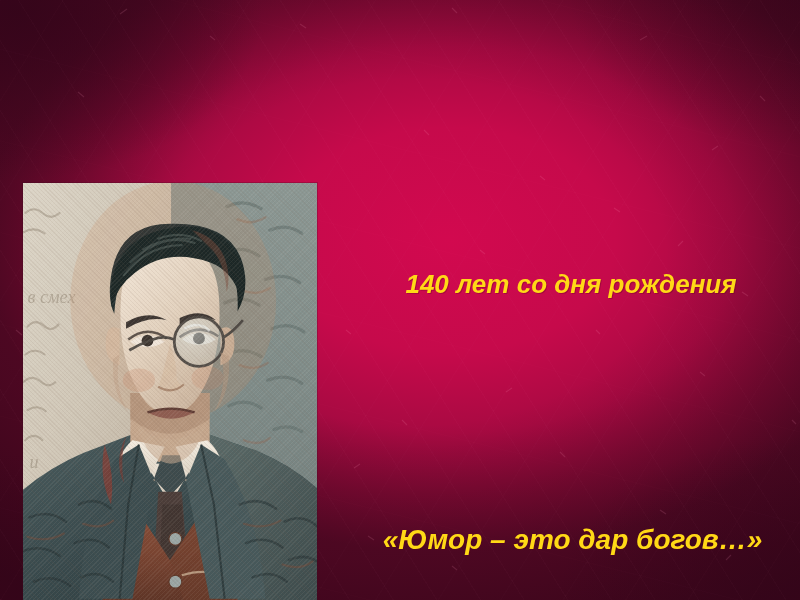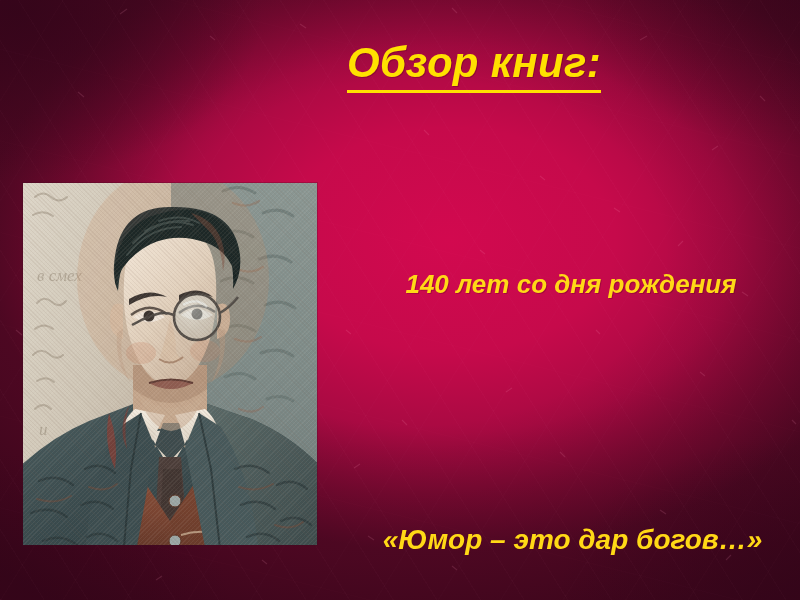--- a/index.html
+++ b/index.html
@@ -128,21 +128,21 @@
     white-space: nowrap;
     text-shadow: 1px 1px 0 rgba(90,0,30,0.3);
   }
 
   
   .portrait {
     position: absolute;
     left: 23px;
     top: 183px;
     width: 294px;
-    height: 362px;
+    height: 418px;
     overflow: hidden;
     z-index: 4;
     background: #b9b2a6;
     box-shadow: 0 0 0 1px rgba(60,10,30,0.25);
   }
   .portrait svg { display: block; width: 100%; height: 100%; }
   
   .portrait-grain {
     position: absolute;
     inset: 0;
@@ -395,23 +395,20 @@
       <ellipse cx="118" cy="184" rx="15" ry="11" fill="#c98562" opacity="0.25"></ellipse>
       <ellipse cx="182" cy="182" rx="15" ry="11" fill="#c98562" opacity="0.22"></ellipse>
 
       <path d="M86 244 q10 28 6 56 q-12 -26 -6 -56 z" fill="#a03528" opacity="0.55"></path>
       <path d="M106 236 q-6 22 -2 44 q-10 -20 2 -44 z" fill="#953024" opacity="0.45"></path>
     </svg>
     <div class="portrait-grain"></div>
   </div>
 
   <div class="title-block">
-    <div class="title-line">
-      <span class="u">Обзор книг:</span>
-    </div>
   </div>
 
   <div class="subtitle-block">
     <div class="subtitle-line">140 лет со дня рождения</div>
   </div>
 
   <div class="quote-block">
     <div class="quote-line">«Юмор – это дар богов…»</div>
   </div>
 

